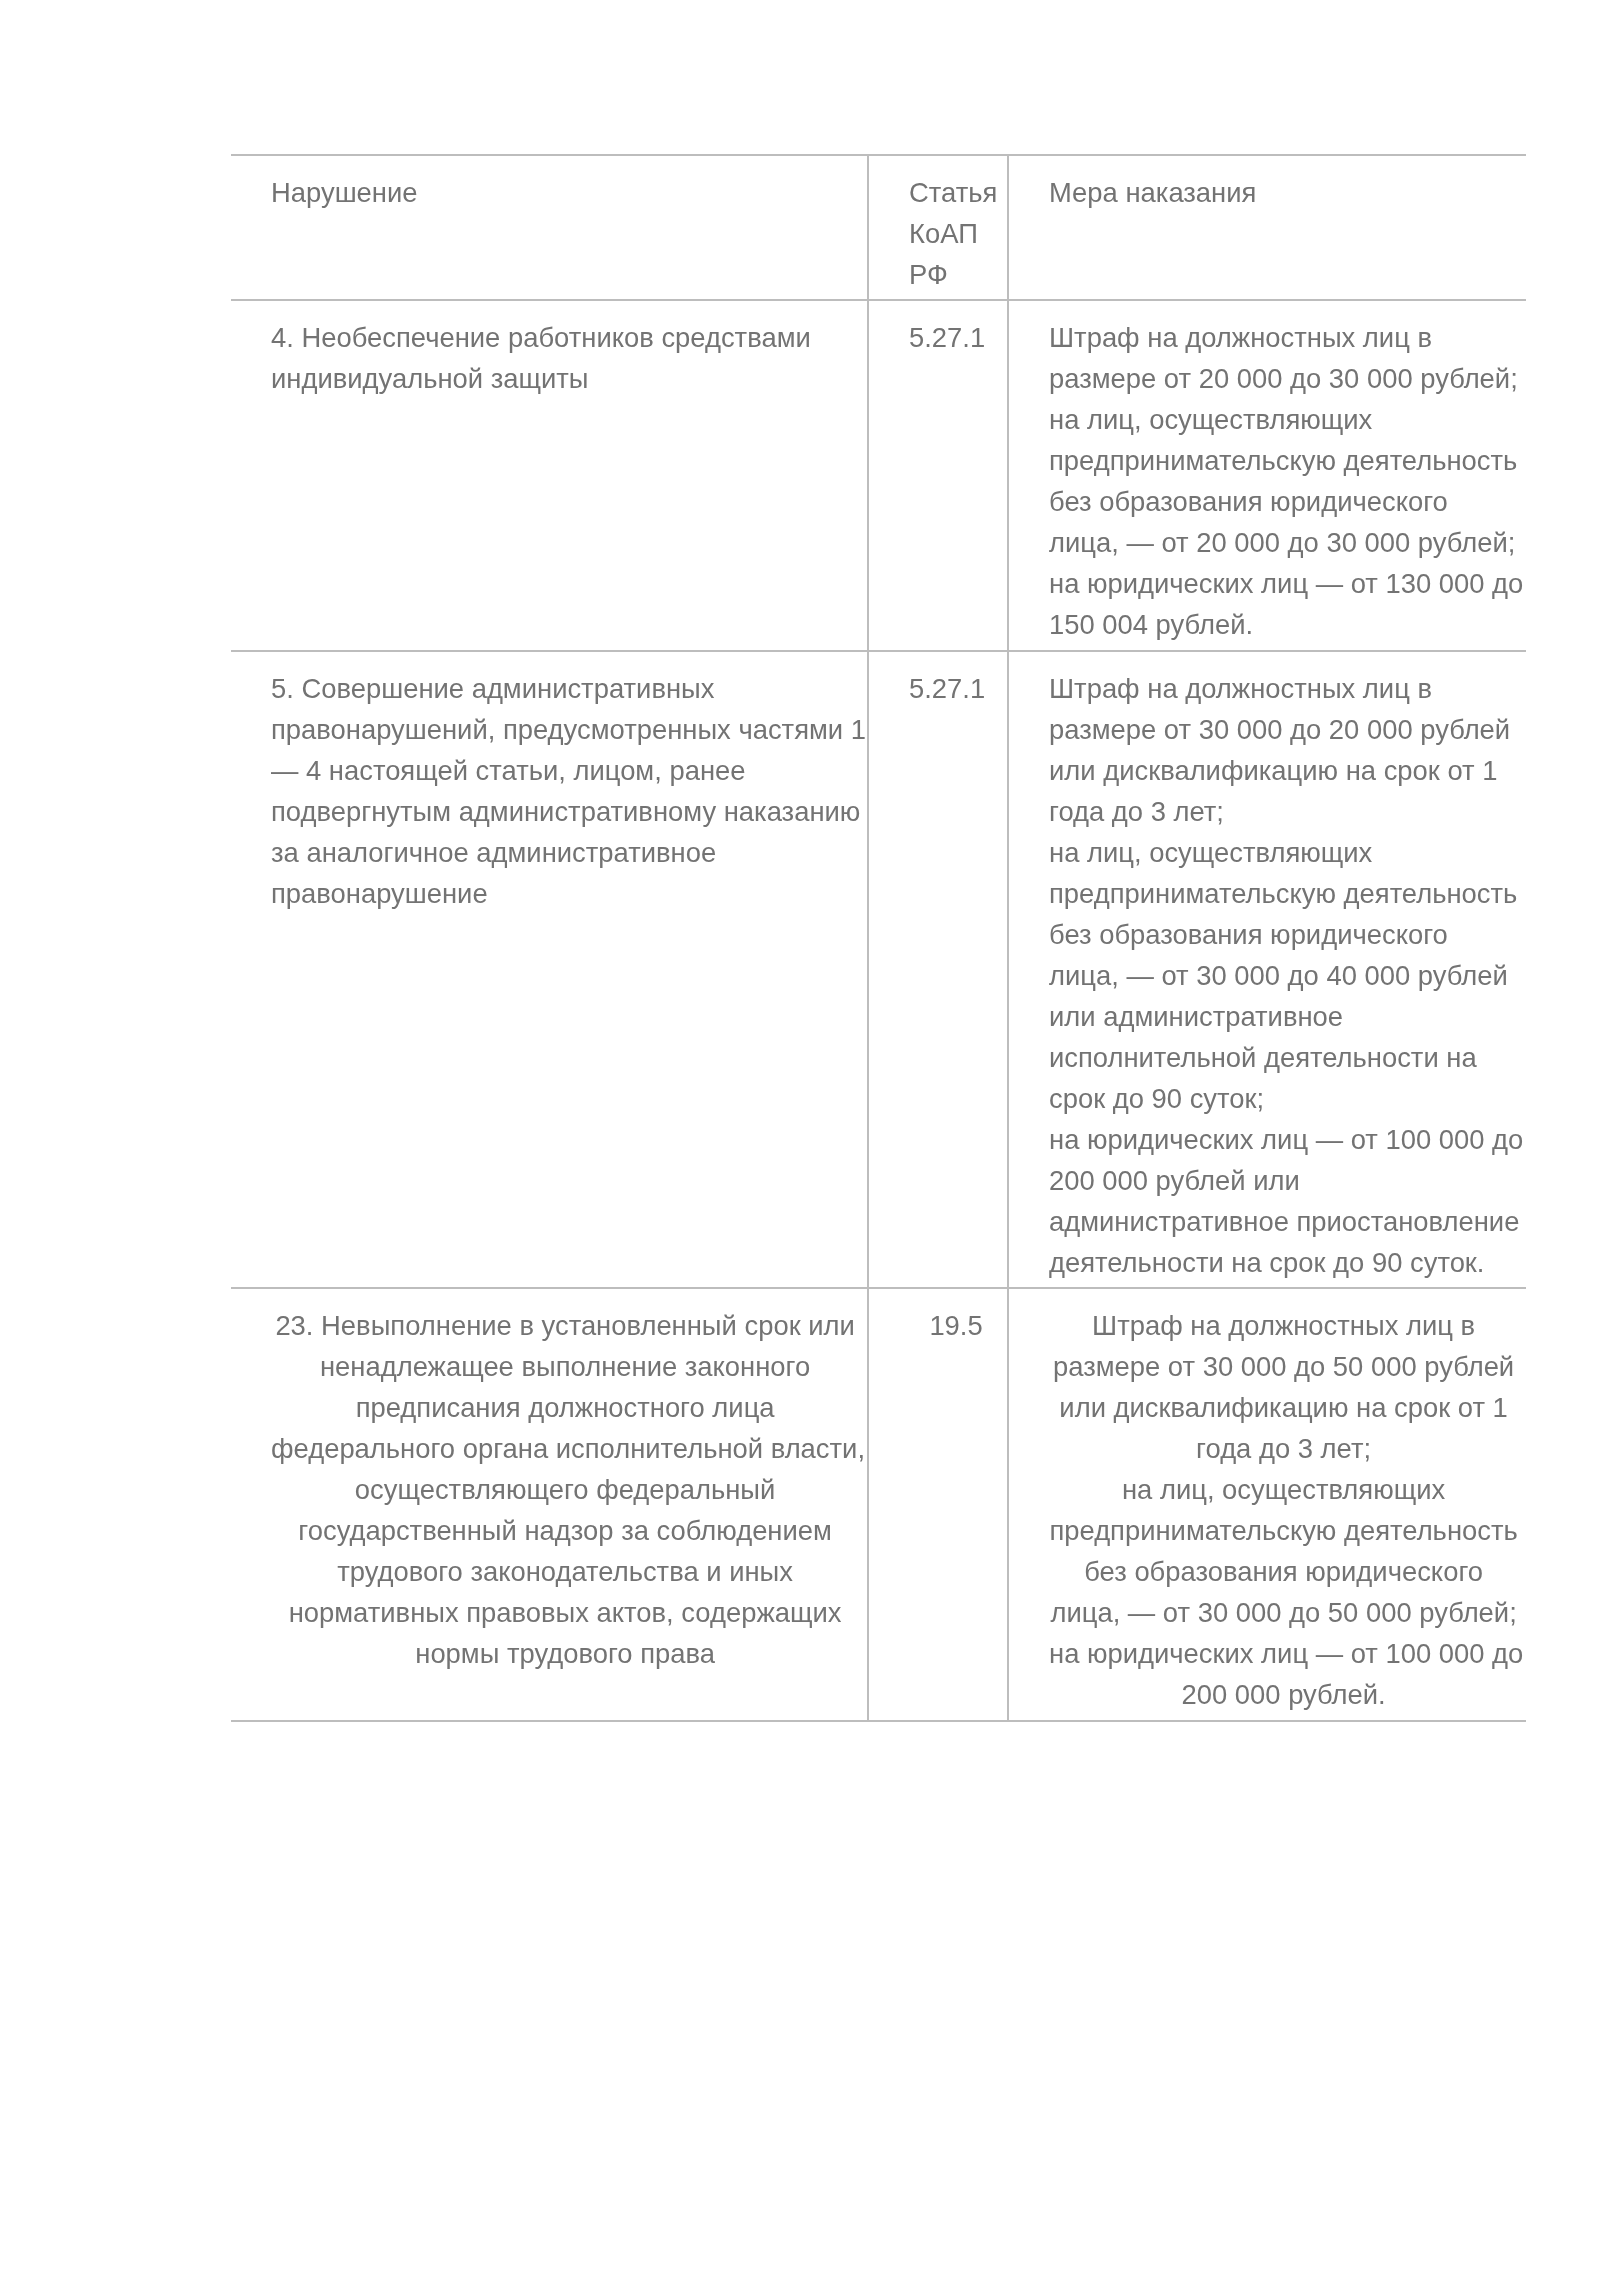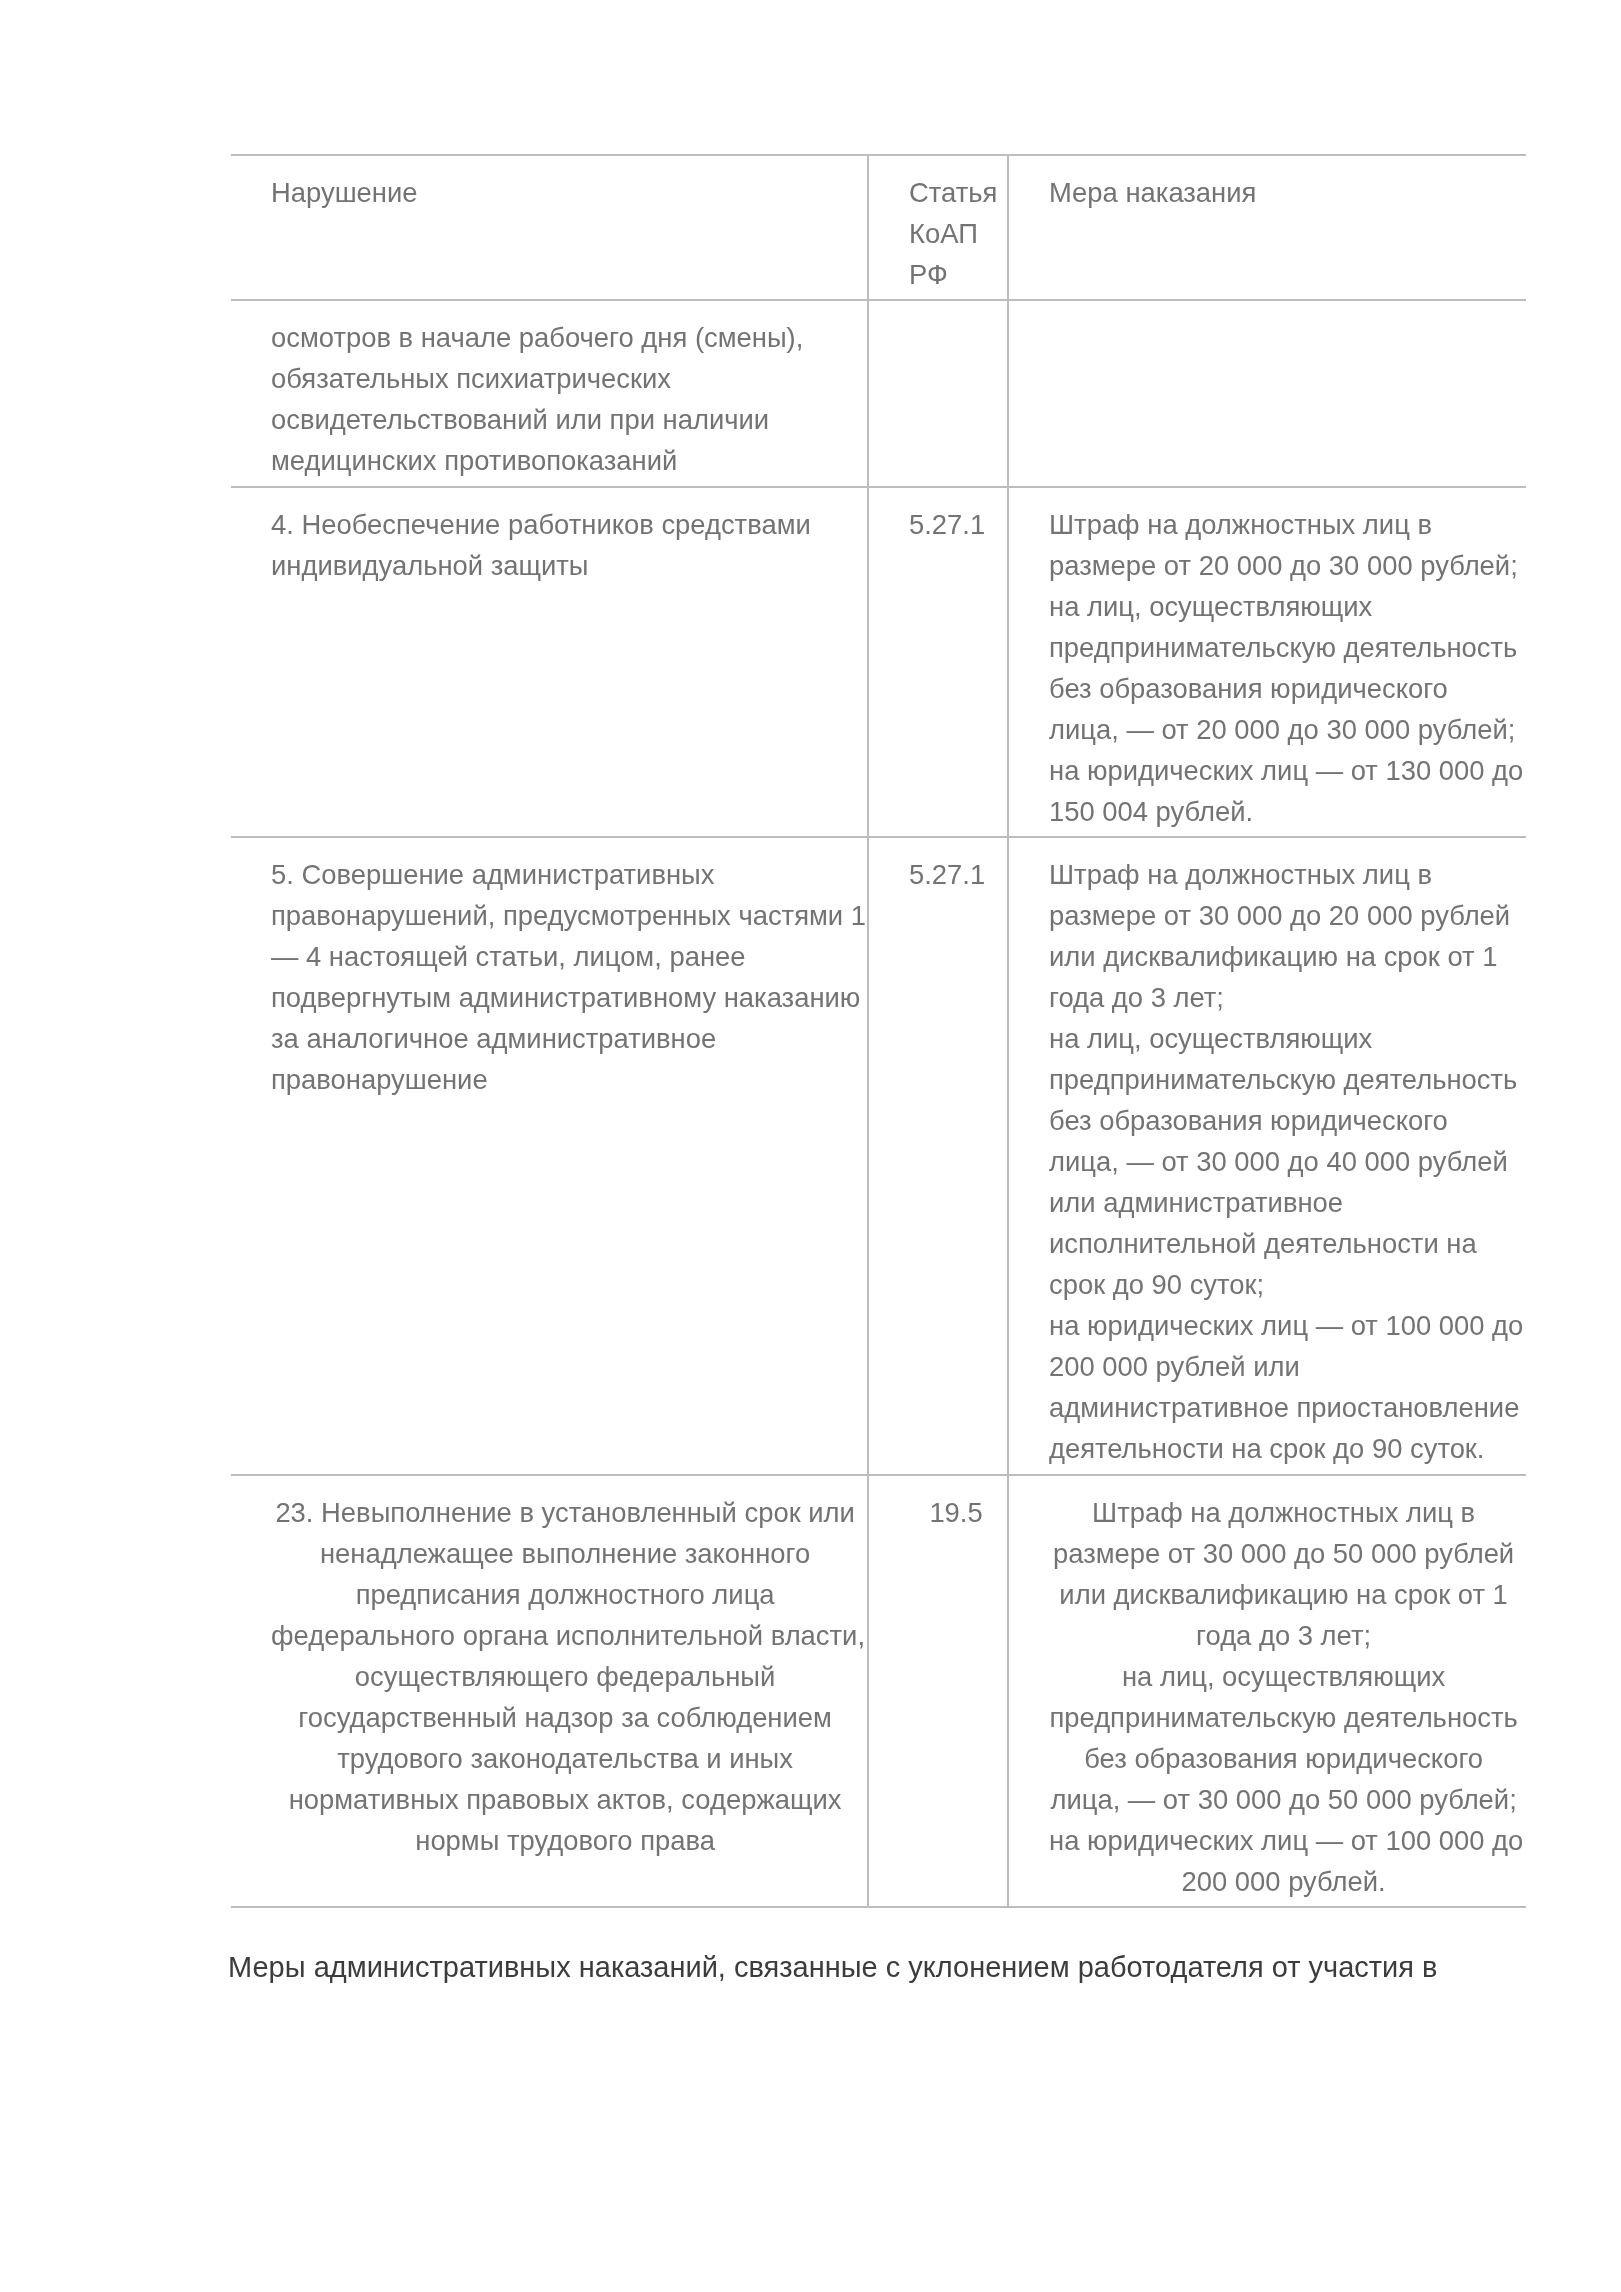--- a/index.html
+++ b/index.html
@@ -90,36 +90,20 @@
               <div class="tline">РФ</div>
             </div>
         </td>
         <td class="cell-penalty">
           <div class="cell-inner">
               <div class="tline">Мера наказания</div>
             </div>
         </td>
       </tr>
 
-      <tr class="body-row">
-        <td class="cell-violation">
-          <div class="cell-inner">
-              <div class="tline">осмотров в начале рабочего дня (смены),</div>
-              <div class="tline">обязательных психиатрических</div>
-              <div class="tline">освидетельствований или при наличии</div>
-              <div class="tline">медицинских противопоказаний</div>
-            </div>
-        </td>
-        <td class="cell-article">
-          <div class="cell-inner"></div>
-        </td>
-        <td class="cell-penalty">
-          <div class="cell-inner"></div>
-        </td>
-      </tr>
       <tr class="body-row">
         <td class="cell-violation">
           <div class="cell-inner">
               <div class="tline">4. Необеспечение работников средствами</div>
               <div class="tline">индивидуальной защиты</div>
             </div>
         </td>
         <td class="cell-article">
           <div class="cell-inner">
               <div class="tline">5.27.1</div>
@@ -206,17 +190,16 @@
               <div class="tline">на юридических лиц — от 100 000 до</div>
               <div class="tline">200 000 рублей.</div>
             </div>
         </td>
       </tr>
 
     </tbody>
   </table>
 
   <div class="para">
-      <div class="tline">Меры административных наказаний, связанные с уклонением работодателя от участия в</div>
     </div>
 
 </div>
 
 
 </body></html>

